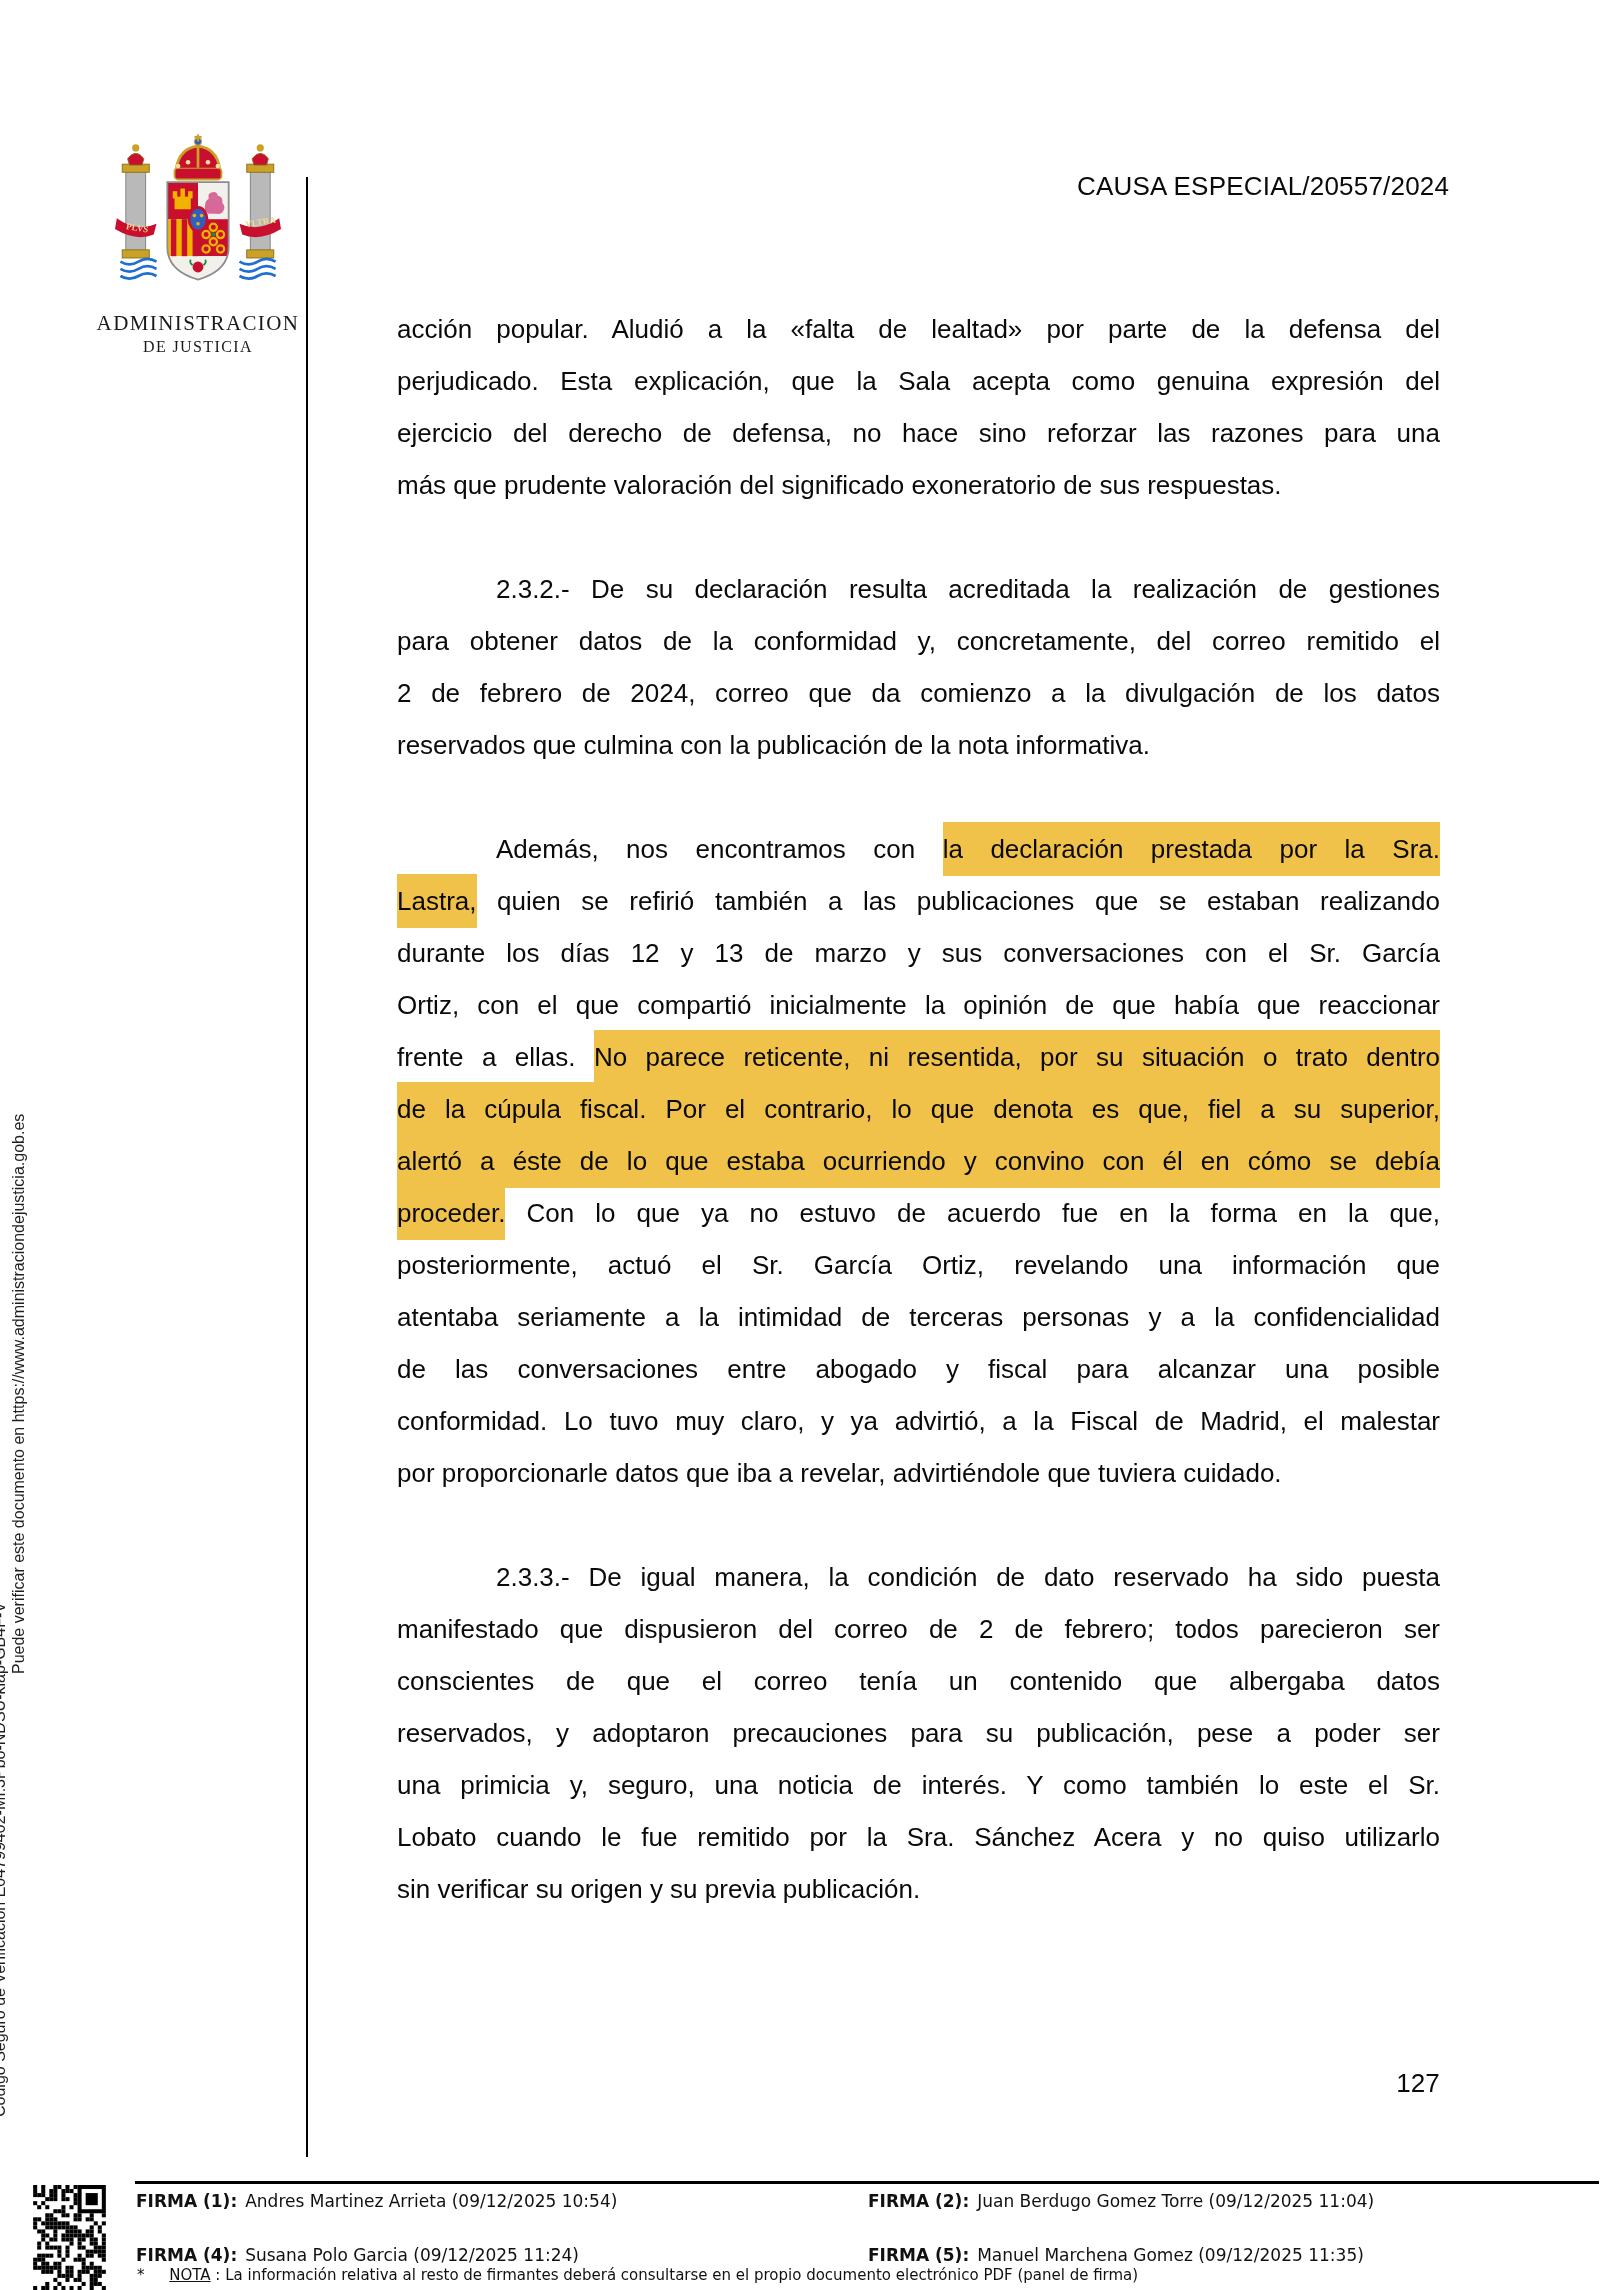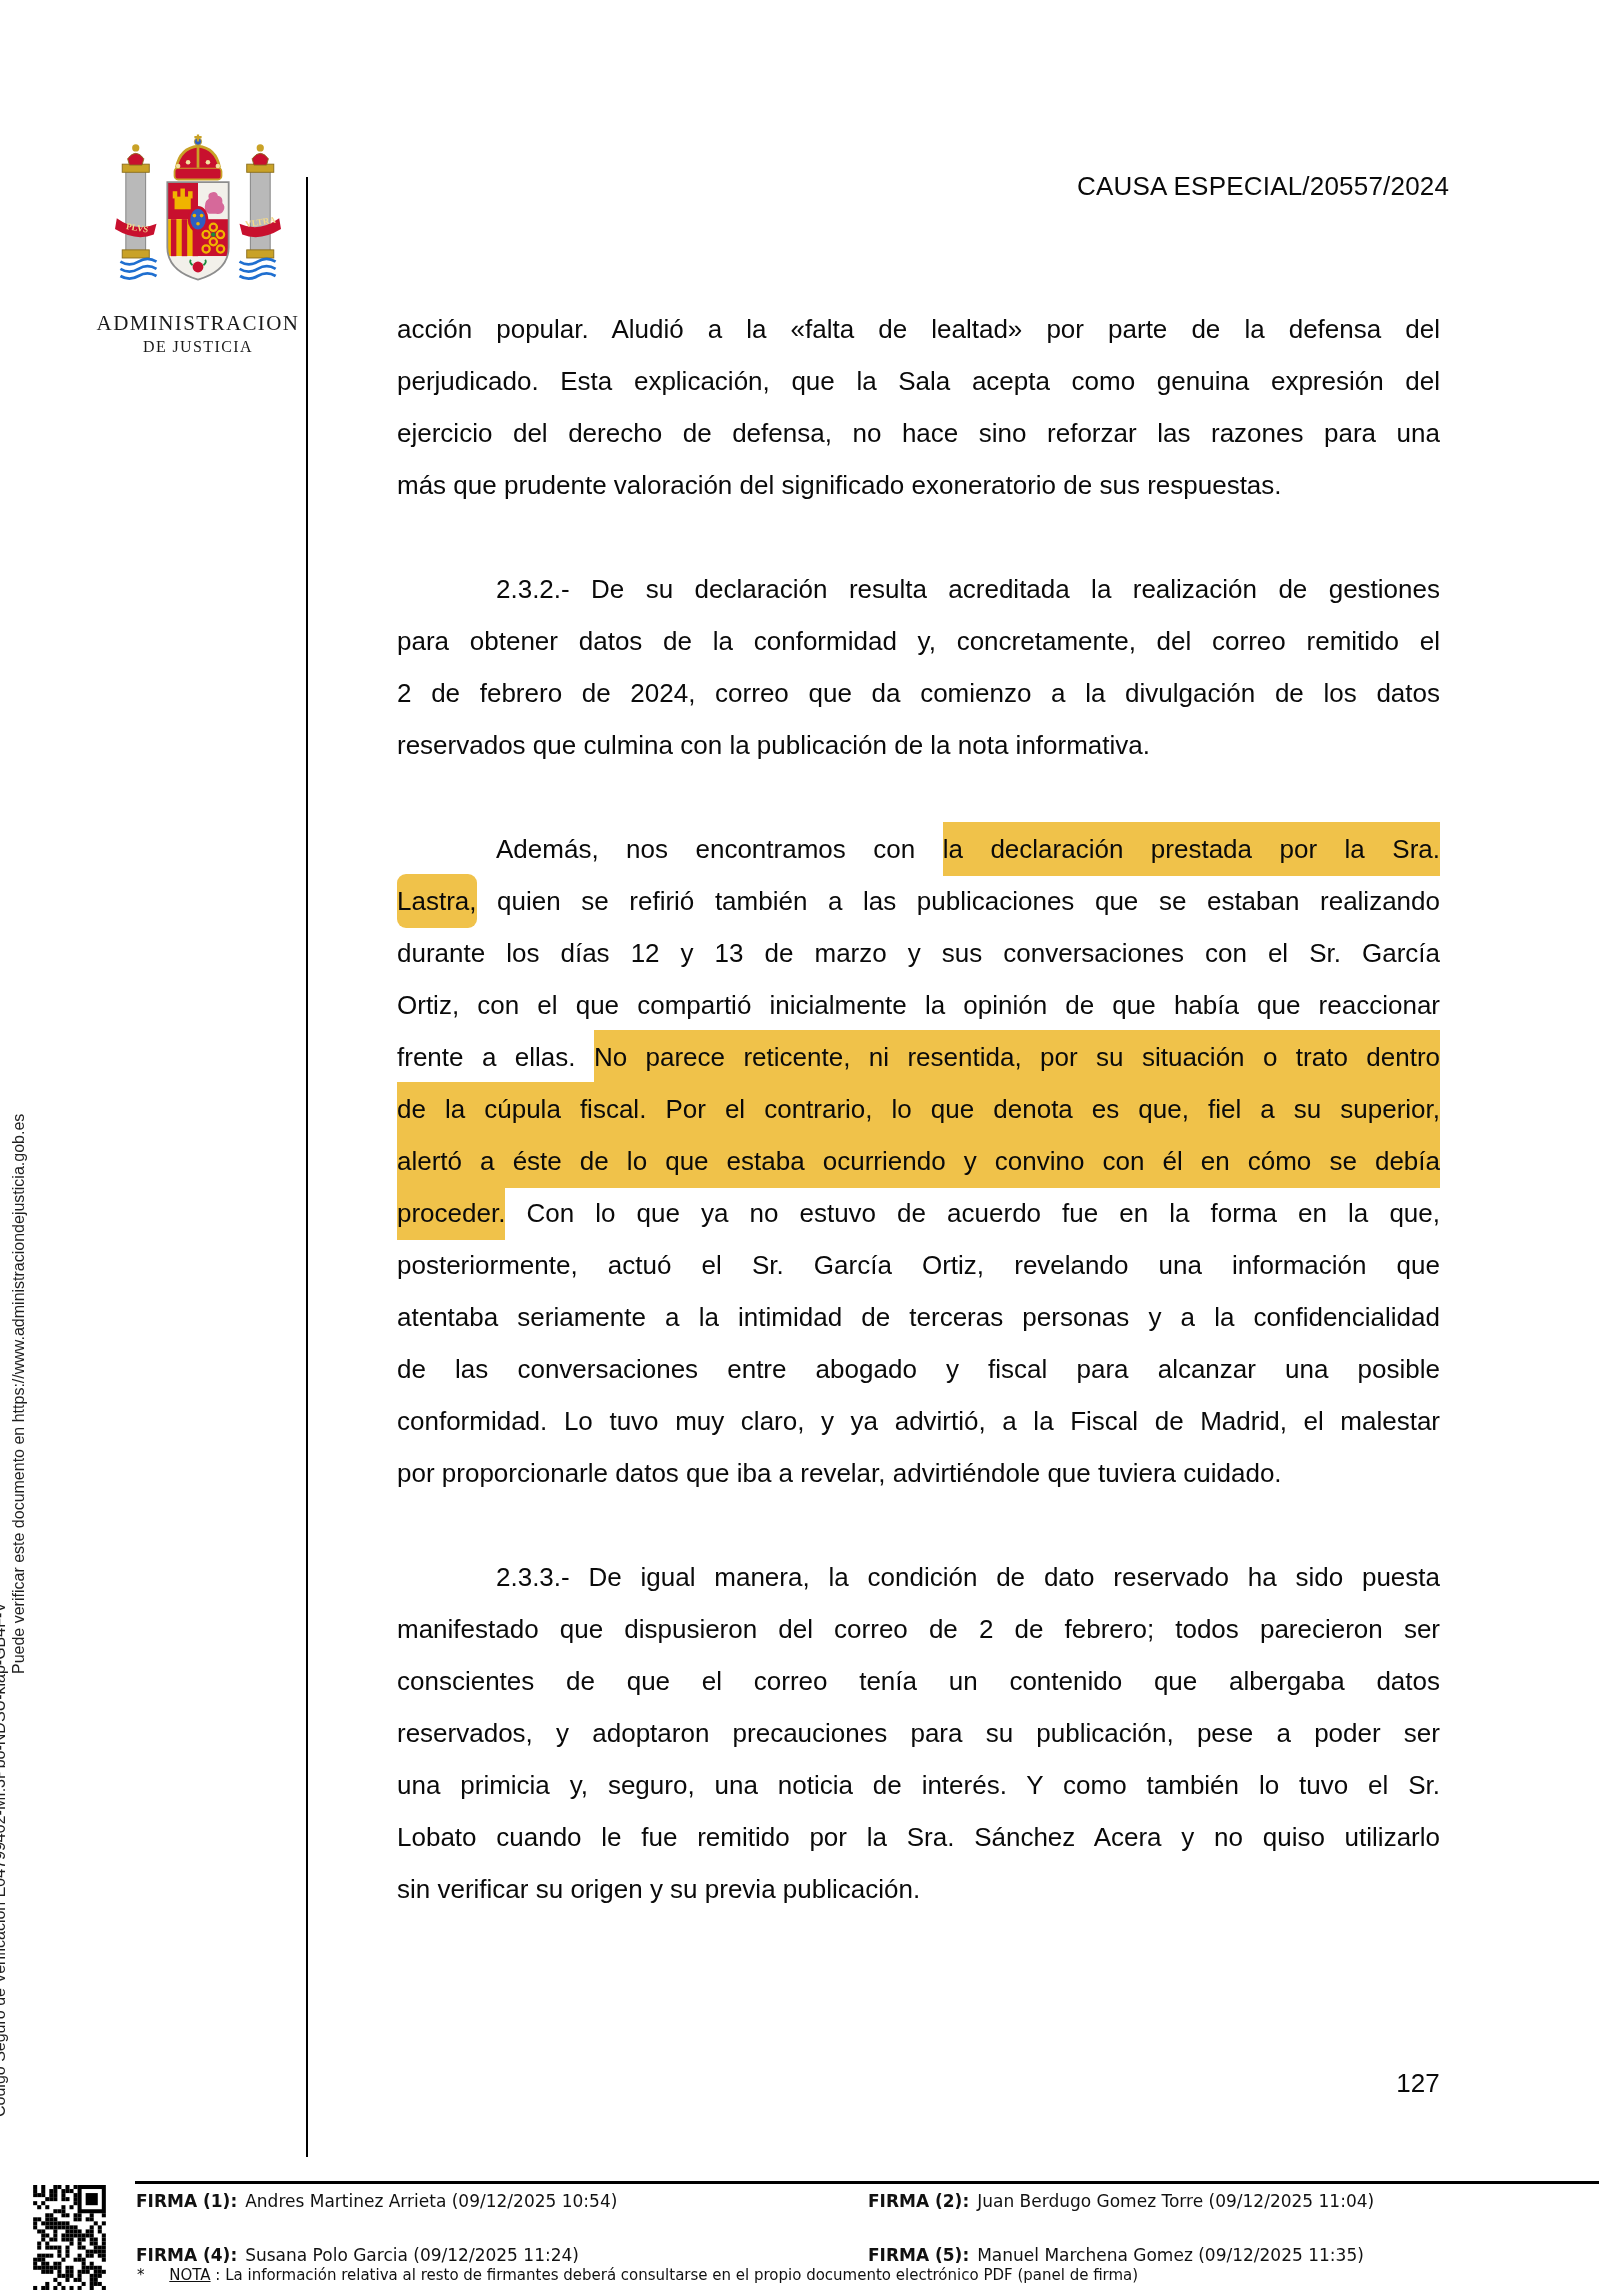--- a/index.html
+++ b/index.html
@@ -157,39 +157,39 @@
         <div class="tline last"><span>más que prudente valoración del significado exoneratorio de sus respuestas.</span></div>
       </div>
       <div class="paragraph">
         <div class="tline indent"><span>2.3.2.- De su declaración resulta acreditada la realización de gestiones</span></div>
         <div class="tline"><span>para obtener datos de la conformidad y, concretamente, del correo remitido el</span></div>
         <div class="tline"><span>2 de febrero de 2024, correo que da comienzo a la divulgación de los datos</span></div>
         <div class="tline last"><span>reservados que culmina con la publicación de la nota informativa.</span></div>
       </div>
       <div class="paragraph">
         <div class="tline indent"><span>Además, nos encontramos con </span><span class="hl" style="background: rgb(240, 194, 74);">la declaración prestada por la Sra.</span></div>
-        <div class="tline"><span class="hl" style="background: rgb(240, 194, 74); border-radius: 9px;">Lastra,</span><span> quien se refirió también a las publicaciones que se estaban realizando</span></div>
+        <div class="tline"><span class="hl" style="background: rgb(240, 194, 74);">Lastra,</span><span> quien se refirió también a las publicaciones que se estaban realizando</span></div>
         <div class="tline"><span>durante los días 12 y 13 de marzo y sus conversaciones con el Sr. García</span></div>
         <div class="tline"><span>Ortiz, con el que compartió inicialmente la opinión de que había que reaccionar</span></div>
         <div class="tline"><span>frente a ellas. </span><span class="hl" style="background: rgb(240, 194, 74);">No parece reticente, ni resentida, por su situación o trato dentro</span></div>
         <div class="tline"><span class="hl" style="background: rgb(240, 194, 74);">de la cúpula fiscal. Por el contrario, lo que denota es que, fiel a su superior,</span></div>
         <div class="tline"><span class="hl" style="background: rgb(240, 194, 74); margin-top: 8px;">alertó a éste de lo que estaba ocurriendo y convino con él en cómo se debía</span></div>
         <div class="tline"><span class="hl" style="background: rgb(240, 194, 74);">proceder.</span><span> Con lo que ya no estuvo de acuerdo fue en la forma en la que,</span></div>
         <div class="tline"><span>posteriormente, actuó el Sr. García Ortiz, revelando una información que</span></div>
         <div class="tline"><span>atentaba seriamente a la intimidad de terceras personas y a la confidencialidad</span></div>
         <div class="tline"><span>de las conversaciones entre abogado y fiscal para alcanzar una posible</span></div>
         <div class="tline"><span>conformidad. Lo tuvo muy claro, y ya advirtió, a la Fiscal de Madrid, el malestar</span></div>
         <div class="tline last"><span>por proporcionarle datos que iba a revelar, advirtiéndole que tuviera cuidado.</span></div>
       </div>
       <div class="paragraph">
         <div class="tline indent"><span>2.3.3.- De igual manera, la condición de dato reservado ha sido puesta</span></div>
         <div class="tline"><span>manifestado que dispusieron del correo de 2 de febrero; todos parecieron ser</span></div>
         <div class="tline"><span>conscientes de que el correo tenía un contenido que albergaba datos</span></div>
         <div class="tline"><span>reservados, y adoptaron precauciones para su publicación, pese a poder ser</span></div>
-        <div class="tline"><span>una primicia y, seguro, una noticia de interés. Y como también lo tuvo el Sr.</span></div>
+        <div class="tline"><span>una primicia y, seguro, una noticia de interés. Y como también lo este el Sr.</span></div>
         <div class="tline"><span>Lobato cuando le fue remitido por la Sra. Sánchez Acera y no quiso utilizarlo</span></div>
         <div class="tline last"><span>sin verificar su origen y su previa publicación.</span></div>
       </div>
     </div>
 
   <div class="page-number">127</div>
 
   <div class="footer-rule"></div>
 
   <svg class="qr" id="qr" viewBox="0 0 81 117">

